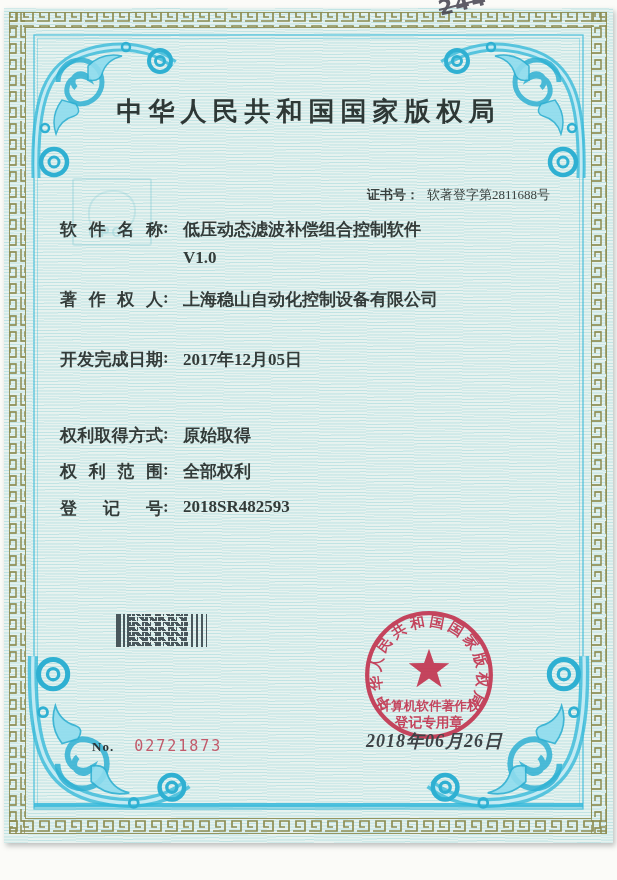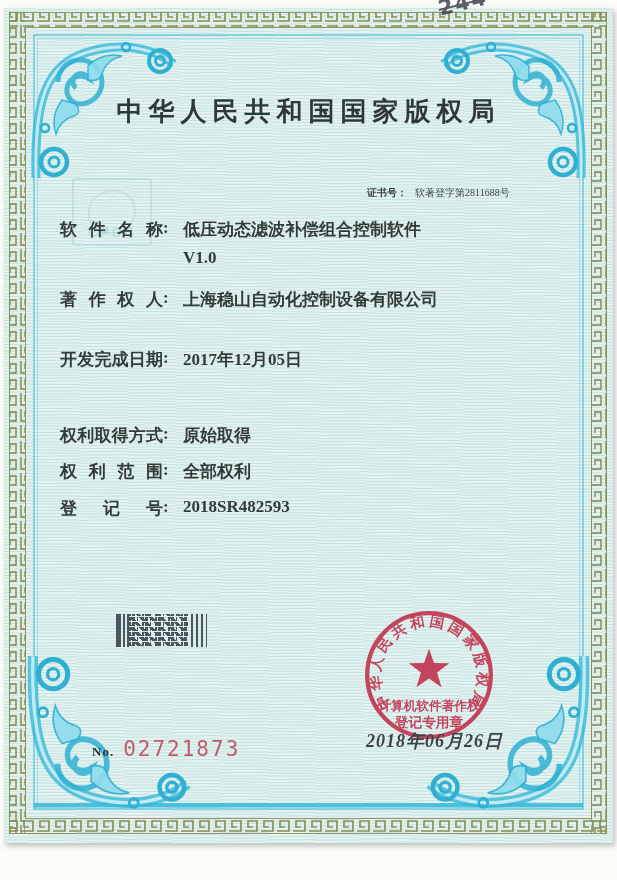--- a/index.html
+++ b/index.html
@@ -36,21 +36,21 @@
     font-size:26px; font-weight:bold; letter-spacing:6px;
     color:#2e3836; z-index:2;
   }
   .cert-title {
     position:absolute; left:0; right:0; top:126px; text-align:center;
     font-size:34px; font-weight:bold; letter-spacing:3px;
     color:#2c3534; z-index:2;
   }
   .certno {
     position:absolute; left:363px; top:178px; z-index:2;
-    font-size:10px; color:#39413f; font-weight:bold;
+    font-size:13px; color:#39413f; font-weight:bold;
   }
   .certno .v { margin-left:8px; font-weight:normal; }
 
   .field-row { position:absolute; left:56px; z-index:2; font-size:17px;
     font-weight:bold; color:#333b39; white-space:nowrap; }
   .field-row .lbl {
     display:inline-block; width:103px; text-align:justify; text-align-last:justify;
     vertical-align:top;
   }
   .field-row .colon { display:inline-block; width:10px; }
@@ -87,21 +87,21 @@
 
   .seal { position:absolute; left:349px; top:591px; z-index:3; mix-blend-mode:multiply; opacity:.93; }
   .issue-date {
     position:absolute; left:362px; top:721px; z-index:4;
     font-size:18px; font-weight:bold; color:#3e4347; letter-spacing:1px;font-style:italic;
   }
   .serial { position:absolute; left:88px; top:729px; z-index:2; }
   .serial .no-lbl { font-size:13px; font-weight:bold; color:#2c3336; letter-spacing:1px; }
   .serial .no-val {
     font-family:"DejaVu Sans Mono","Liberation Mono",monospace;
-    font-size:21px; color:#c15a6b; letter-spacing:2px; margin-left:9px;
+    font-size:15px; color:#c15a6b; letter-spacing:2px; margin-left:20px;
   }
 
   .cpcc-wm {
     position:absolute; left:68px; top:170px; width:80px; height:68px; z-index:1;
     border:2px solid rgba(125,198,208,.45); border-radius:3px; opacity:.65;
   }
   .cpcc-wm .swirl {
     position:absolute; left:14px; top:10px; width:48px; height:44px;
     border:2px solid rgba(125,198,208,.40); border-radius:50% 45% 50% 40%;
   }

